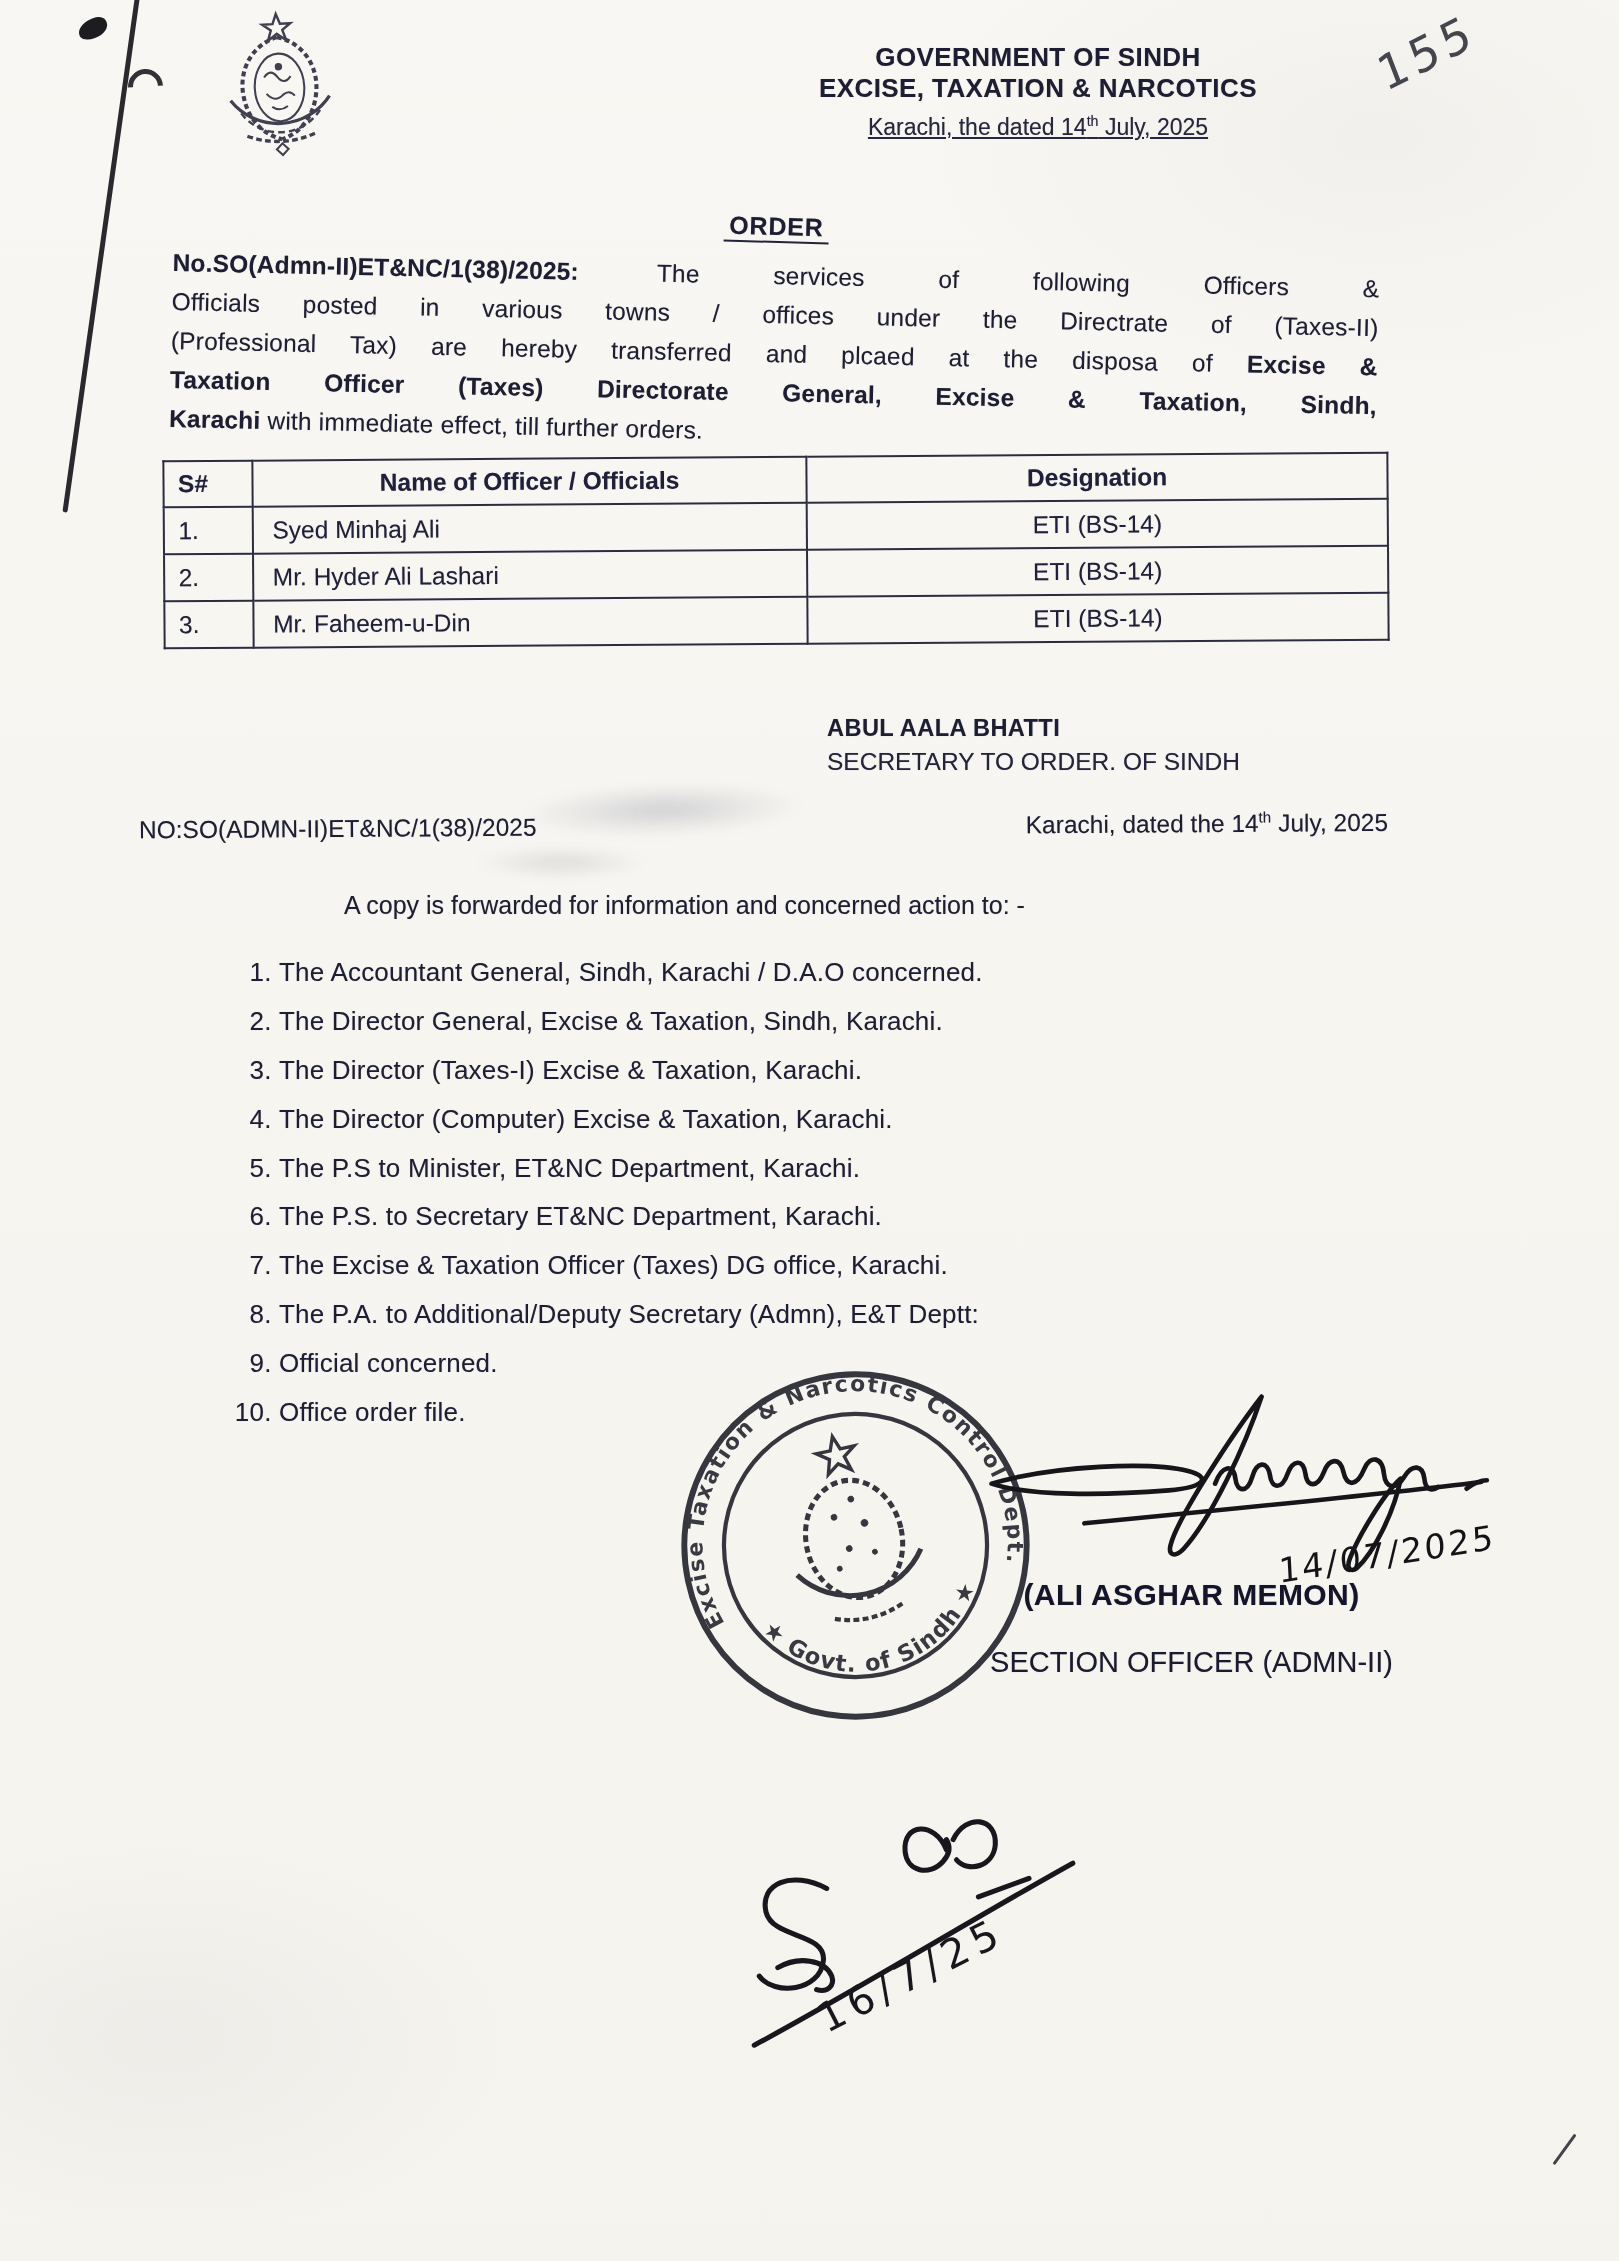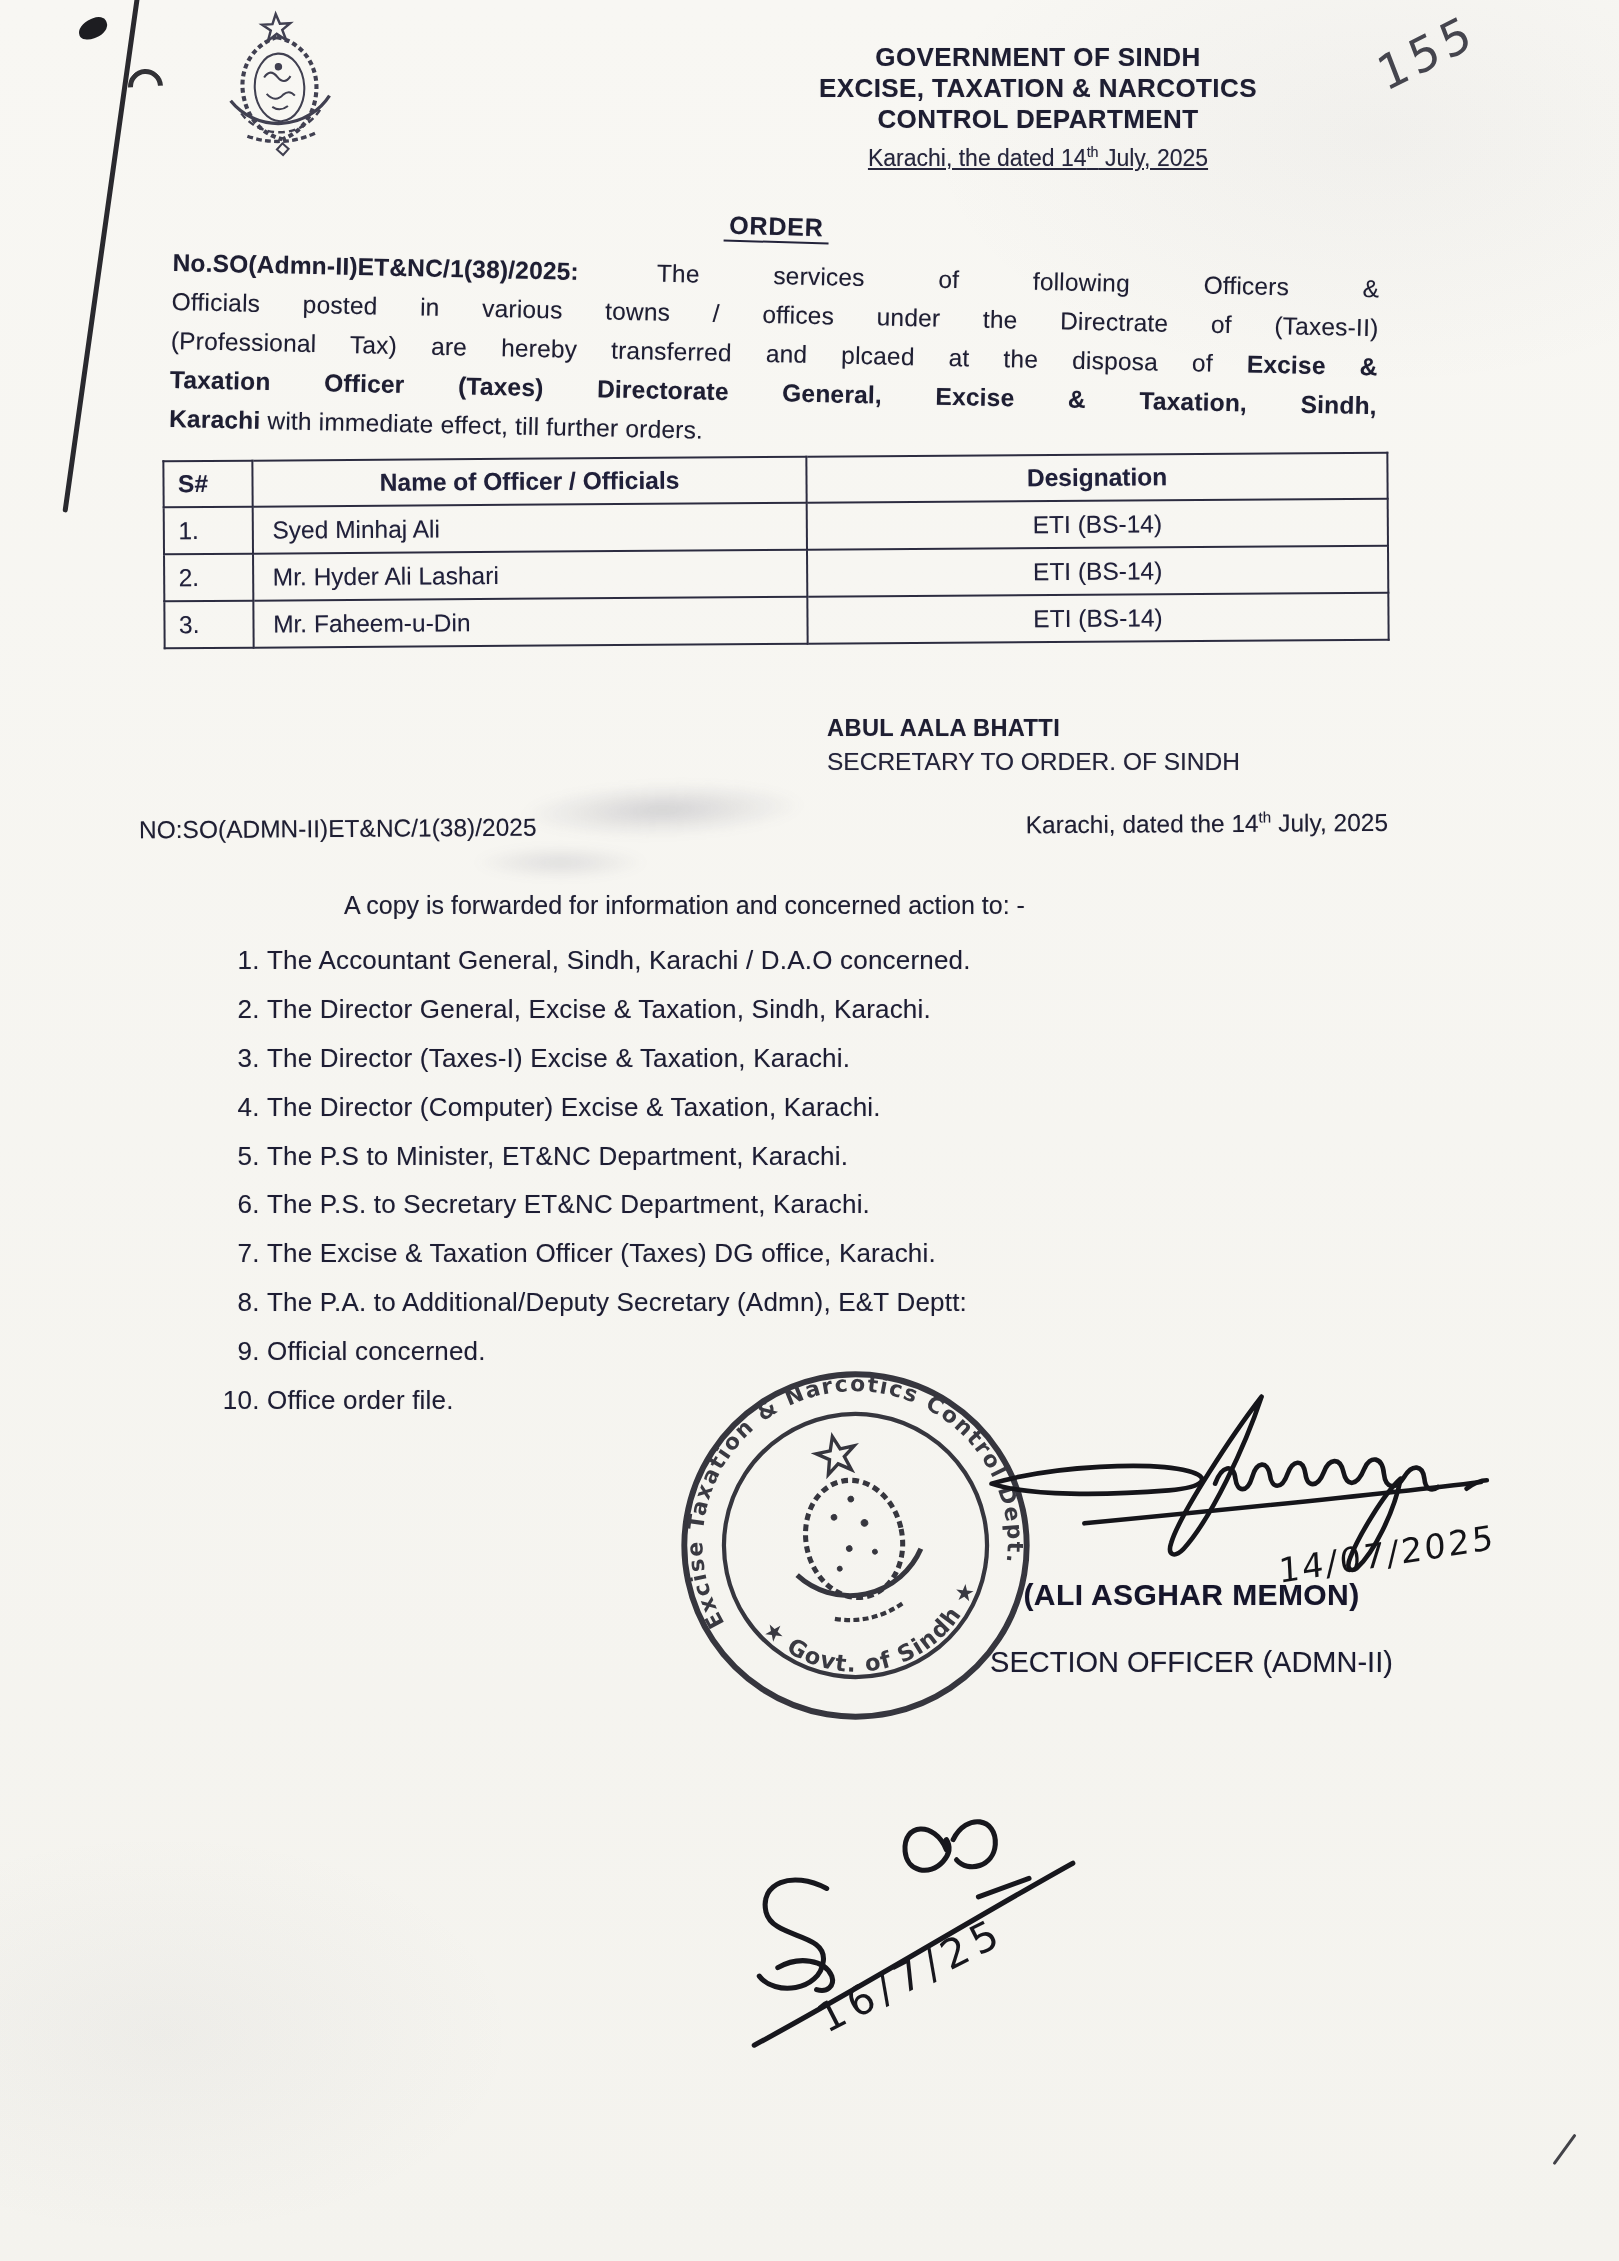--- a/index.html
+++ b/index.html
@@ -43,21 +43,21 @@
   .cell-des{text-align:center;}
   
   .signatory{left:827px; top:711px; width:624px; text-align:left;}
   .signatory .name{font-size:23.6px; font-weight:bold; letter-spacing:0.4px; line-height:34px;}
   .signatory .title{font-size:24.5px; line-height:34px; color:#23233a;}
   
   .endorse-row{left:139px; top:812px; width:1249px; display:flex; justify-content:space-between; transform:rotate(-0.4deg); font-size:24.5px;}
   .copy-line{left:344px; top:891px; font-size:25px;}
   
   .dist{left:221px; top:942px; width:1080px;}
-  .dist ol{margin:4px; padding-left:42px; font-size:26px; letter-spacing:0.2px; color:#1d1d33;}
+  .dist ol{margin:16px; padding-left:42px; font-size:26px; letter-spacing:0.2px; color:#1d1d33;}
   .dist li{line-height:29.5px; margin-bottom:19.4px; text-shadow:0 0 0.8px rgba(30,30,55,.3);}
   
   .officer{left:871px; top:1571px; width:641px; text-align:center;}
   .officer .name{font-size:30px; font-weight:bold; line-height:47px; letter-spacing:0.4px; color:#15152a;}
   .officer .title{font-size:29px; line-height:42px; color:#1b1b30;margin-top:23px;}
   
   .streak{left:100px; top:-25px; width:5px; height:540px; background:#0d0d12; border-radius:3.4px; transform:rotate(8deg); opacity:.88;}
   .blob1{left:78px; top:18.6px; width:30px; height:19.4px; background:#0a0a0f; border-radius:60% 40% 55% 45%; transform:rotate(-22deg); opacity:.92;}
   .curl{left:128px; top:69px; width:25px; height:25px; border:5px solid #101016; border-color:#101016 transparent transparent #101016; border-radius:50%; transform:rotate(42deg); opacity:.85;}
   .smudge1{left:519px; top:783px; width:287px; height:54px; background:radial-gradient(ellipse, rgba(70,70,95,.20), transparent 70%); filter:blur(5px); transform:rotate(-2deg);}
@@ -92,21 +92,20 @@
         <path d="M52,122 A58,58 0 0 0 148,122" stroke-width="3" stroke-dasharray="8 5"></path>
         <path d="M58,150 Q100,167 142,150" stroke-width="4" stroke-dasharray="7 4"></path>
         <rect x="95" y="163" width="10" height="10" transform="rotate(45 100 168)" stroke-width="2.5"></rect>
       </g>
     </g>
   </svg>
 
   <div class="abs letterhead ink">
     <div class="org-line">GOVERNMENT OF SINDH</div>
     <div class="org-line">EXCISE, TAXATION &amp; NARCOTICS</div>
-    <div class="org-line">CONTROL DEPARTMENT</div>
     <div class="lh-date"><span>Karachi, the dated 14</span><sup>th</sup><span> July, 2025</span></div>
   </div>
 
   <div class="abs folio">155</div>
 
   <div class="abs order-head ink">
     <span>ORDER</span>
   </div>
 
   <div class="abs order-para ink">

